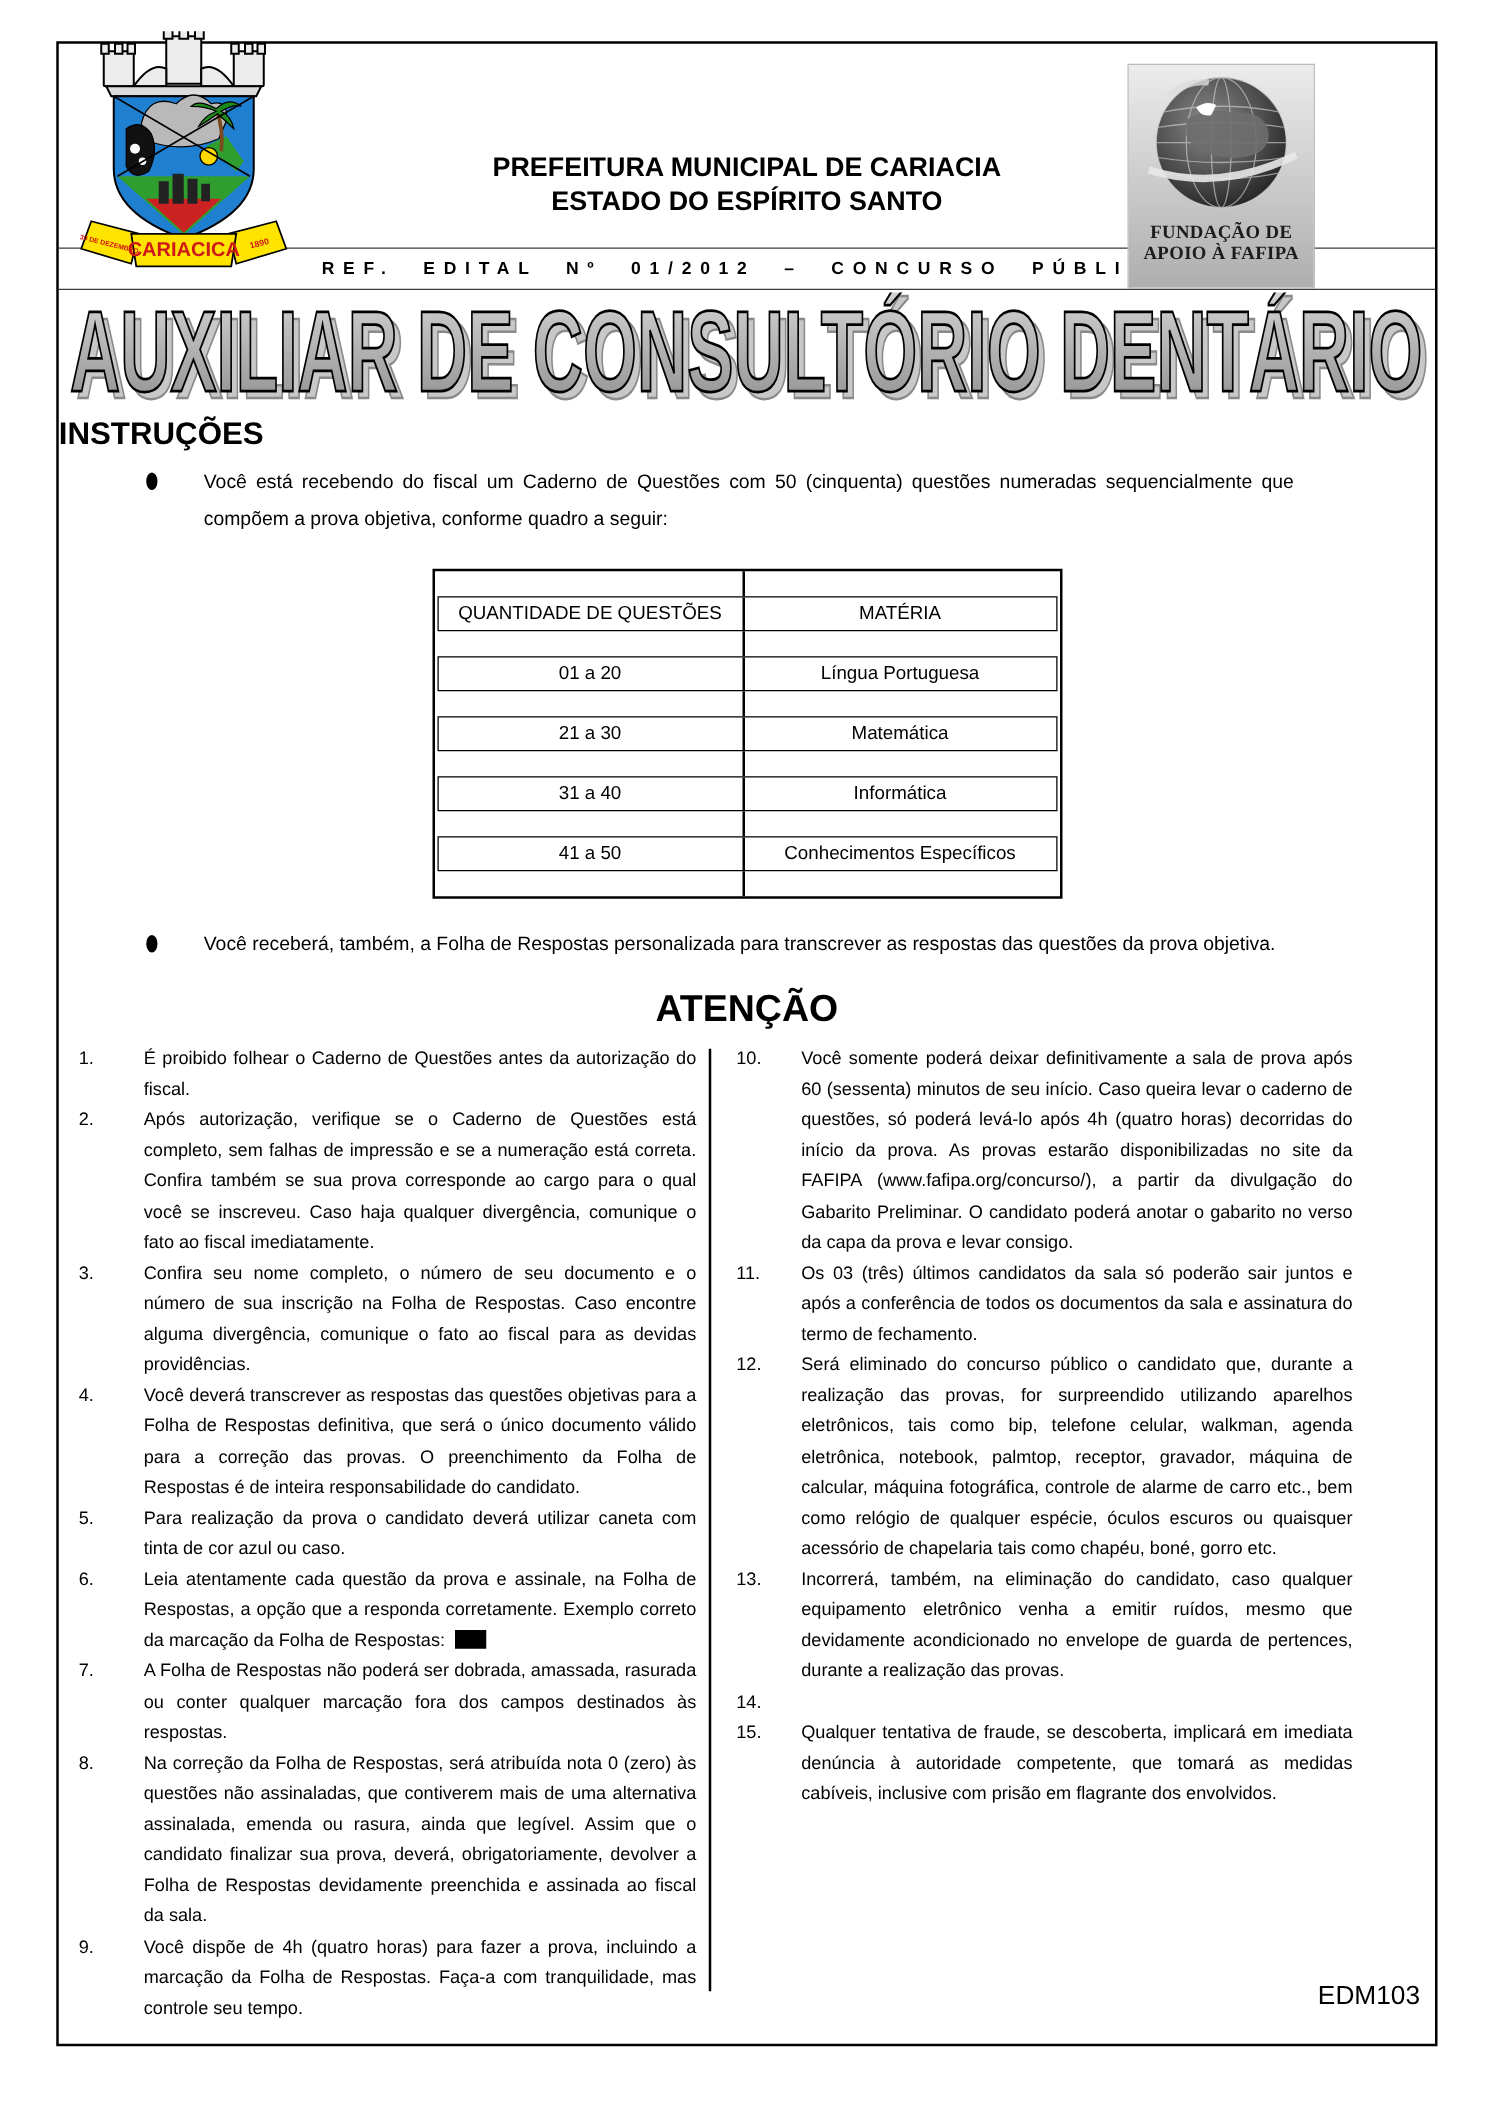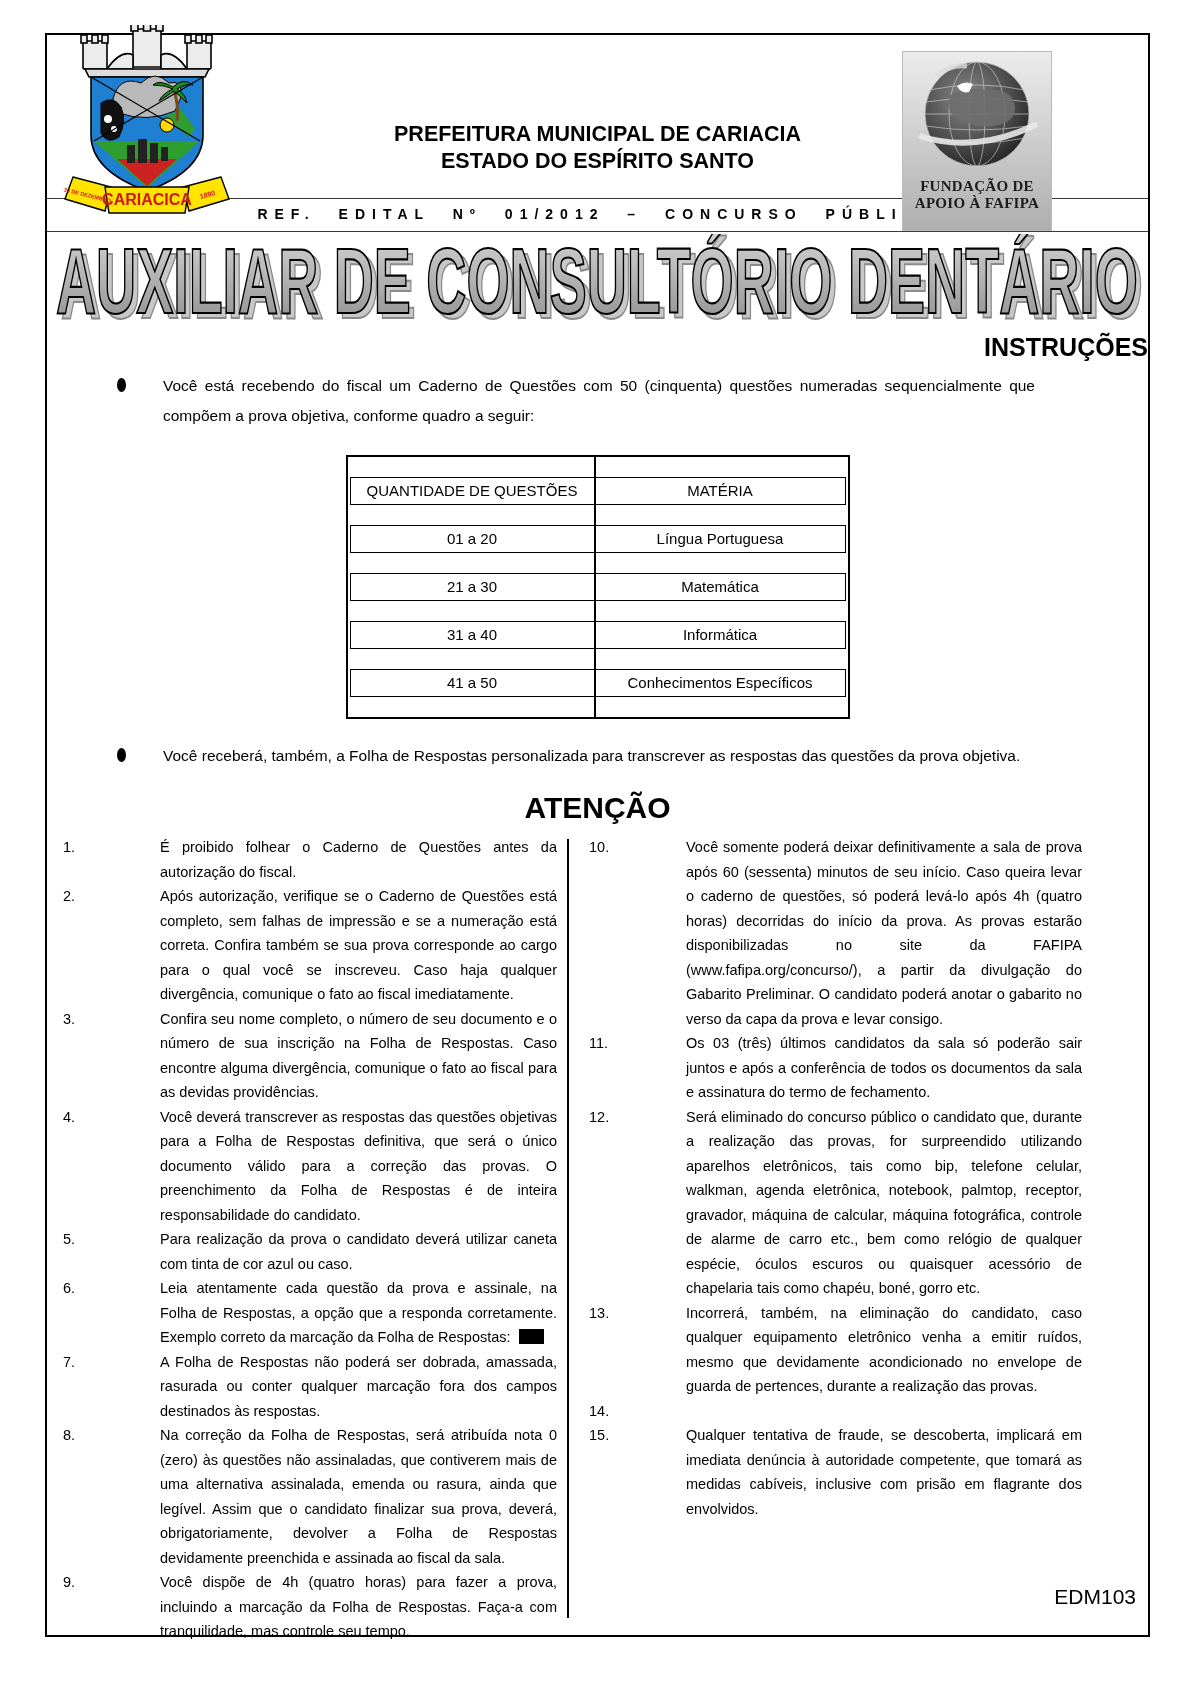--- a/index.html
+++ b/index.html
@@ -16,21 +16,21 @@
                font-size:15px;line-height:17px;text-align:center;letter-spacing:.3px;margin-top:2px;}
   .org-titles{padding-top:86px;text-align:center;font-weight:bold;font-size:21.5px;line-height:27px;}
   .rule{border-top:1.6px solid #3a3a3a;margin-top:0;}
   .rule1{margin-top:23px;}
   .edital{margin-top:7px;text-align:center;font-weight:bold;font-size:14px;
           letter-spacing:7px;word-spacing:12px;}
   .rule2{margin-top:9px;}
   .big-title{display:block;margin:2px auto 0;}
 
   
-  .instr-h{margin-top:3px;text-align:right;font-weight:bold;font-size:25px;}
+  .instr-h{margin-top:3px;text-align:left;font-weight:bold;font-size:25px;}
   .bullet{display:flex;margin:9px 0 0 70px;width:918px;}
   .bullet-dot{flex:none;width:9px;height:14px;border-radius:50%;background:#000;margin-top:7px;}
   .bullet-text{margin-left:37px;font-size:15.5px;line-height:30px;text-align:justify;}
 
   
   .subjects-table{width:500px;margin:24px auto 0;border:2px solid #000;
                   background:linear-gradient(#000,#000) no-repeat 49.4% 0/2px 100%;}
   .trow{display:flex;margin:20px 2px;border:1.5px solid #000;background:#fff;}
   .tcell{line-height:26px;font-size:15px;text-align:center;}
   .tcell.c1{width:243px;border-right:2px solid #000;}
@@ -38,21 +38,21 @@
 
   
   .attn-h{margin-top:20px;text-align:center;font-weight:bold;font-size:30px;}
   .att-cols{display:flex;margin-top:10px;padding:0 16px 0 16px;}
   .att-col{font-size:14.5px;line-height:24.5px;}
   .att-col.left{flex:0 0 494px;}
   .att-col.right{flex:1;padding-left:10px;padding-right:50px;}
   .att-divider{flex:none;width:2px;background:#000;margin:4px 10px 26px 10px;}
   .att-item{display:flex;}
   .att-num{flex:0 0 52px;}
-  .att-text{flex:1;text-align:justify;margin-left:45px;}
+  .att-text{flex:1;text-align:justify;}
   .mark-box{display:inline-block;width:25px;height:15px;background:#000;
             vertical-align:-2px;margin-left:8px;}
 
   .footer-code{position:absolute;right:12px;bottom:26px;font-size:21px;margin-top:32px;}
 </style>
 </head>
 <body>
 
 <div class="page">
   <div class="frame">

